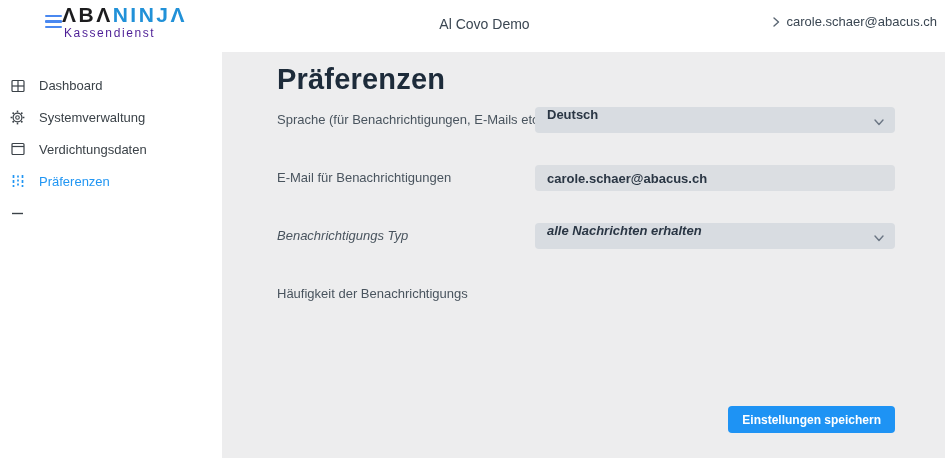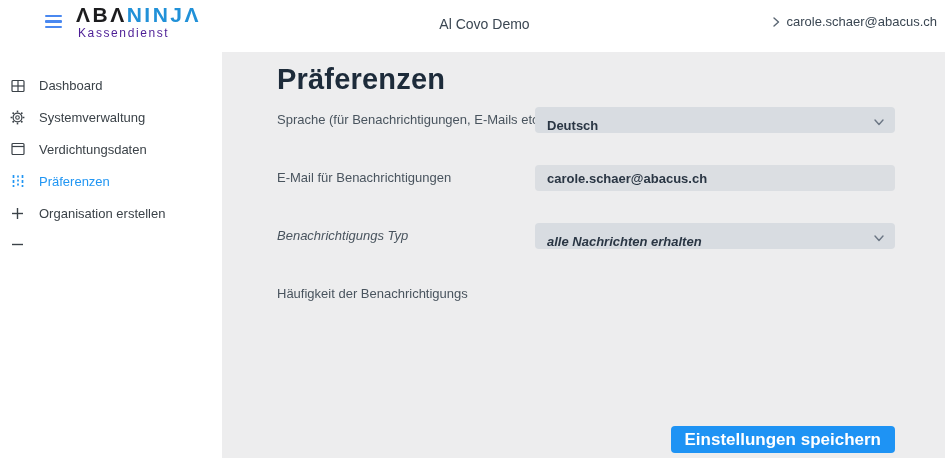--- a/index.html
+++ b/index.html
@@ -13,21 +13,21 @@
     --nav:#3b4248;
   }
   *{margin:0;padding:0;box-sizing:border-box;}
   html,body{width:945px;height:458px;overflow:hidden;}
   body{font-family:"Liberation Sans", sans-serif;background:#ffffff;position:relative;}
 
   
   .header{position:absolute;top:0;left:0;width:945px;height:52px;background:#fff;z-index:2;}
   .burger{position:absolute;left:45px;top:15px;width:17px;height:13px;display:flex;flex-direction:column;justify-content:space-between;cursor:pointer;}
   .burger span{display:block;height:2.4px;background:#4a88f0;border-radius:1px;}
-  .logo{position:absolute;left:76px;top:4px;line-height:1;cursor:pointer;}
+  .logo{position:absolute;left:62px;top:4px;line-height:1;cursor:pointer;}
   .logo-line{font-size:21px;font-weight:700;letter-spacing:2.5px;}
   .logo-dark{color:#1c1c1e;}
   .logo-blue{color:#2191d8;}
   .logo-sub{font-size:12px;color:#4c1d95;letter-spacing:1.6px;margin-top:2px;padding-left:2px;}
   .center-title{position:absolute;left:0;right:0;top:16px;text-align:center;font-size:14px;color:#3a4652;padding-left:24px;}
   .account{position:absolute;right:8px;top:14px;display:flex;align-items:center;gap:6px;font-size:13px;color:#3a4652;cursor:pointer;}
   .account svg{display:block;}
 
   
   .sidebar{position:absolute;left:0;top:52px;width:222px;bottom:0;background:#fff;z-index:1;padding-top:18px;}
@@ -36,28 +36,28 @@
   .nav-item.active{color:var(--accent);}
   .nav-icon{width:15px;height:15px;display:flex;align-items:center;justify-content:center;}
   .nav-icon svg{display:block;}
 
   
   .content{position:absolute;left:202px;top:52px;right:0;bottom:0;background:var(--content-bg);}
   .page-title{position:absolute;left:75px;top:11px;font-size:29px;font-weight:700;color:var(--dark);letter-spacing:.2px;}
   .form-row{position:absolute;left:75px;right:50px;height:26px;}
   .form-row label{position:absolute;left:0;top:0;line-height:26px;font-size:13px;color:var(--label);}
   .field{position:absolute;right:0;top:0;width:360px;height:26px;border-radius:4px;background:var(--field-bg);
-         display:flex;align-items:flex-end;padding:0 12px;font-size:13px;font-weight:600;color:#2a3644;cursor:pointer;}
+         display:flex;align-items:flex-start;padding:0 12px;font-size:13px;font-weight:600;color:#2a3644;cursor:pointer;}
   .field .chev{position:absolute;right:10px;top:8px;}
   .field.is-input{background:var(--input-bg);cursor:text;}
   .field.is-input input{border:none;outline:none;background:transparent;width:100%;height:100%;
          font-family:"Liberation Sans", sans-serif;font-size:13px;font-weight:600;color:#2a3644;}
   .row-1{top:55px;} .row-2{top:113px;} .row-3{top:171px;font-style:italic;} .row-4{top:229px;}
-  .save-btn{position:absolute;right:50px;top:374px;height:27px;padding:0 14px;border:none;border-radius:4px;
-            background:var(--btn-blue);color:#fff;font-family:"Liberation Sans", sans-serif;font-size:17px;font-weight:700;cursor:pointer;}
+  .save-btn{position:absolute;right:50px;top:354px;height:27px;padding:0 14px;border:none;border-radius:4px;
+            background:var(--btn-blue);color:#fff;font-family:"Liberation Sans", sans-serif;font-size:12px;font-weight:700;cursor:pointer;}
 </style>
 </head>
 <body>
 
 <div class="app">
 
   <header class="header">
     <div class="burger">
       <span></span>
         <span></span>
@@ -127,29 +127,20 @@
               <line x1="7" y1="1.6" x2="7" y2="13" stroke-dasharray="2 2"></line>
               <line x1="11.5" y1="1" x2="11.5" y2="13" stroke-dasharray="3 2"></line>
             </g>
           </svg>
       </span>
       <span class="nav-label">Präferenzen</span>
     </div>
     <div class="nav-item">
       <span class="nav-icon">
         <svg width="13" height="13" viewBox="0 0 13 13">
-            <line x1="6.5" y1="1" x2="6.5" y2="12" stroke="currentColor" stroke-width="1.4"></line>
-            <line x1="1" y1="6.5" x2="12" y2="6.5" stroke="currentColor" stroke-width="1.4"></line>
-          </svg>
-      </span>
-      <span class="nav-label">Organisation erstellen</span>
-    </div>
-    <div class="nav-item">
-      <span class="nav-icon">
-        <svg width="13" height="13" viewBox="0 0 13 13">
             <line x1="1" y1="6.5" x2="12" y2="6.5" stroke="currentColor" stroke-width="1.4"></line>
           </svg>
       </span>
     </div>
   </nav>
 
   <main class="content">
     <h1 class="page-title">Präferenzen</h1>
 
     <div class="form-row row-1">

